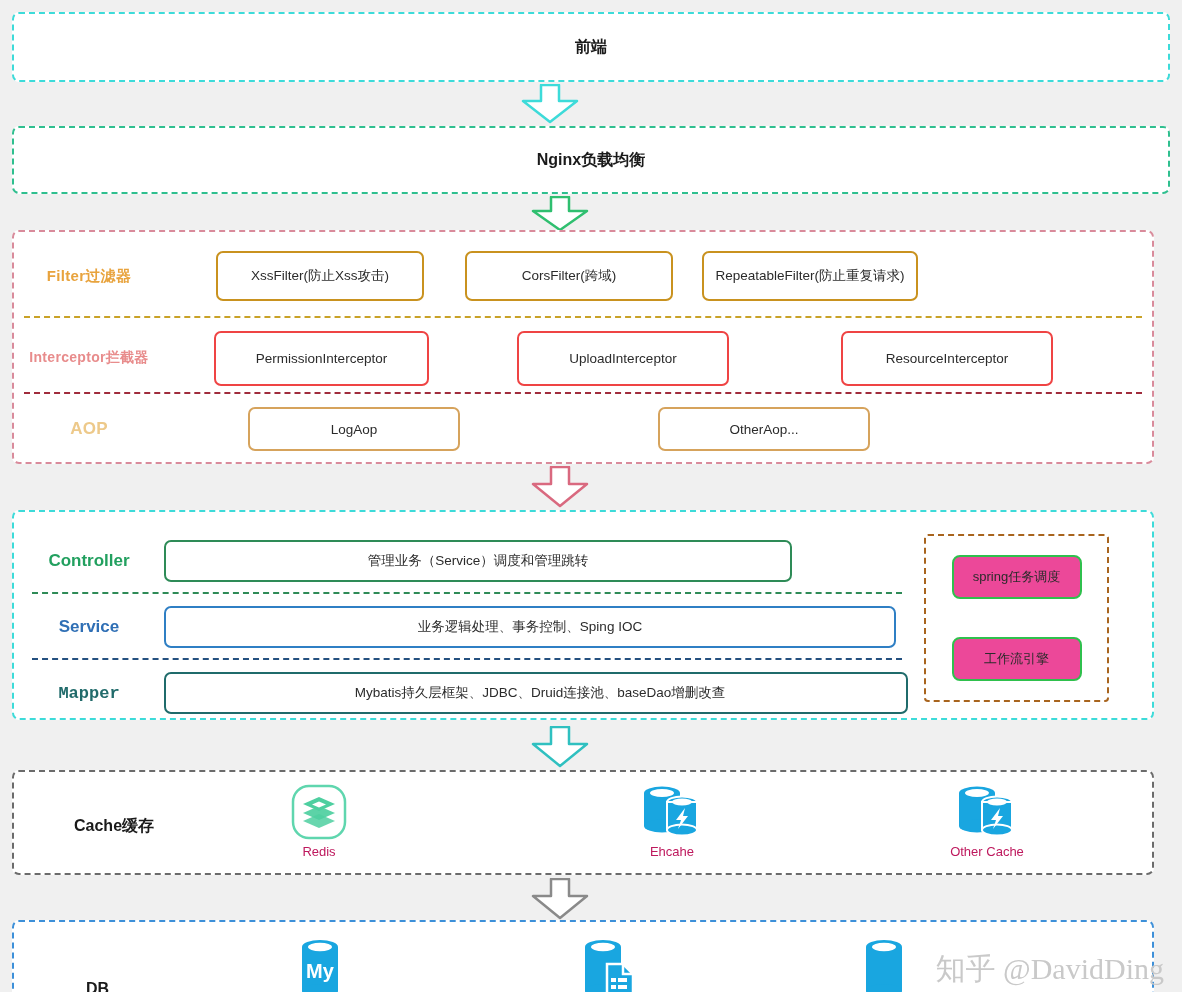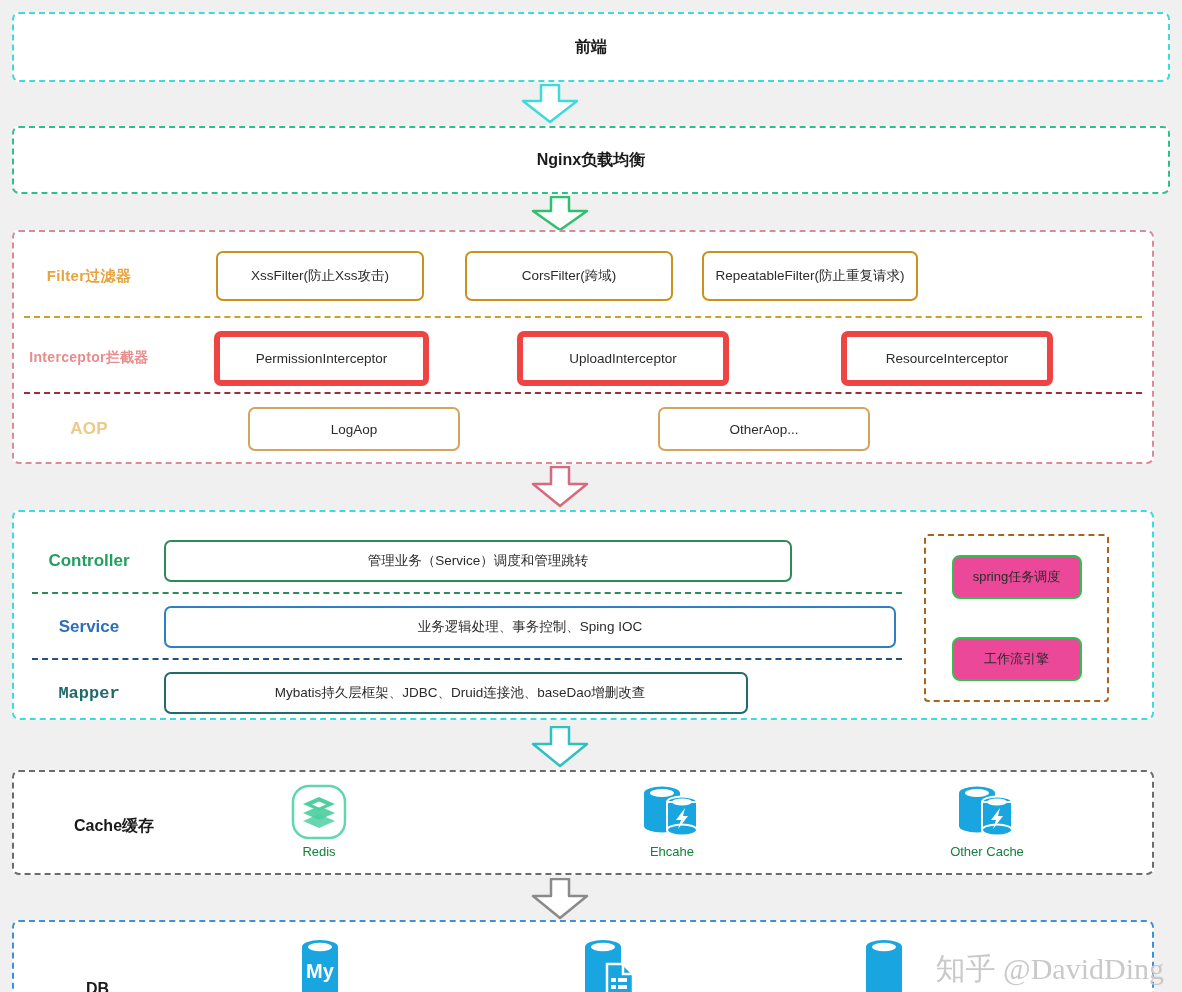--- a/index.html
+++ b/index.html
@@ -65,21 +65,21 @@
   .chip {
     background: #fff;
     border-radius: 7px;
     text-align: center;
     font-size: 13.5px;
     color: #2b2b2b;
     display: flex; align-items: center; justify-content: center;
     white-space: nowrap;
   }
   .chip-filter { border: 2px solid #c9921f; height: 50px; }
-  .chip-itc    { border: 6px solid #ef4444; height: 55px; }
+  .chip-itc    { border: 2px solid #ef4444; height: 55px; }
   .chip-aop    { border: 2px solid #d6a35c; height: 44px; }
 
   
   .lrow { position: absolute; left: 0; display: flex; align-items: center; }
   .lrow-c { top: 18px;  height: 62px; }
   .lrow-s { top: 84px;  height: 62px; }
   .lrow-m { top: 150px; height: 62px; }
 
   .llabel {
     width: 150px; flex: 0 0 150px; text-align: center;
@@ -115,21 +115,21 @@
     display: flex; align-items: center; justify-content: center;
     font-size: 13px; color: #2b2b2b; white-space: nowrap;
   }
 
   
   .sec-label {
     position: absolute; font-weight: bold; font-size: 16px; color: #1a1a1a;
   }
   .iconcell { position: absolute; text-align: center; width: 160px; }
   .iconcell .cap {
-    margin-top: 4px; font-size: 13px; color: #15803d; white-space: nowrap;
+    margin-top: 4px; font-size: 13px; color: #be185d; white-space: nowrap;
   }
   .iconcell svg { display: block; margin: 0 auto; }
 
   
   .watermark {
     position: absolute; right: 18px; bottom: 2px;
     font-size: 30px; color: #c9c9c9;
     white-space: nowrap; pointer-events: none;
     font-family: "Liberation Serif", "DejaVu Serif", serif;
   }
@@ -209,21 +209,21 @@
 
     <div class="lrow lrow-s" style="width:900px;">
       <div class="llabel ls">Service</div>
       <div class="lbox lbox-s" style="width:732px;">业务逻辑处理、事务控制、Sping IOC</div>
     </div>
 
     <div class="ldiv blue" style="left:18px; width:870px; top:146px;"></div>
 
     <div class="lrow lrow-m" style="width:900px;">
       <div class="llabel lm">Mapper</div>
-      <div class="lbox lbox-m" style="width:584px;padding-left:8px;">Mybatis持久层框架、JDBC、Druid连接池、baseDao增删改查</div>
+      <div class="lbox lbox-m" style="width:744px;padding-left:8px;">Mybatis持久层框架、JDBC、Druid连接池、baseDao增删改查</div>
     </div>
 
     <div class="sidepanel" style="left:910px; top:22px; width:185px; height:168px;">
       <div class="sidebox">spring任务调度</div>
       <div class="sidebox">工作流引擎</div>
     </div>
   </div>
 
   <div class="arrow" style="left:529px; top:726px;">
     <svg width="62" height="42" viewBox="0 0 62 42">

